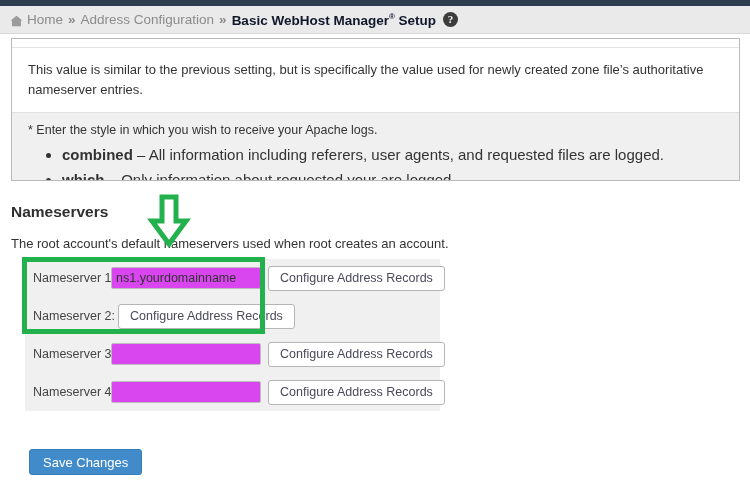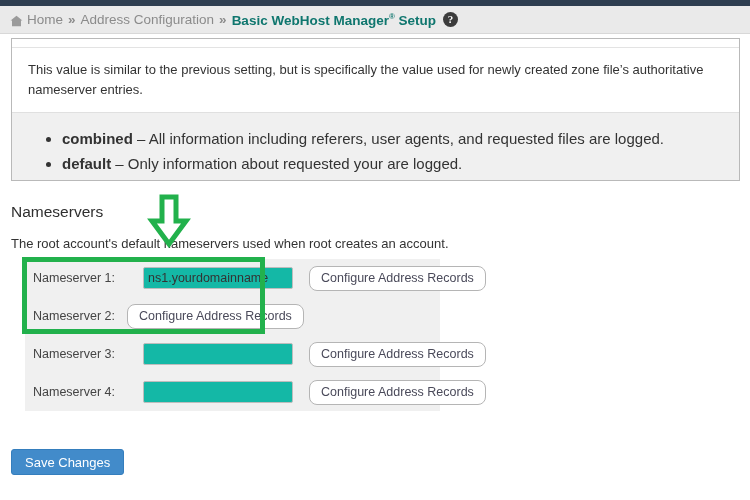--- a/index.html
+++ b/index.html
@@ -48,21 +48,21 @@
     text-decoration: none;
     white-space: nowrap;
   }
   .bc-sep {
     color: #8b8b8b;
     font-size: 13.5px;
     margin: 0 5px;
     font-weight: bold;
   }
   .bc-current {
-    color: #0f766e;
+    color: #0f172a;
     font-size: 13.5px;
     font-weight: bold;
     white-space: nowrap;
   }
   .bc-reg {
     font-size: 8px;
     vertical-align: super;
   }
   .help-icon {
     width: 15px;
@@ -129,21 +129,21 @@
     color: #333;
   }
   .panel-gray li b { font-weight: bold; }
 
   
   .section-title {
     position: absolute;
     left: 11px;
     top: 203px;
     font-size: 15.5px;
-    font-weight: normal;
+    font-weight: bold;
     color: #2f2f2f;
   }
   .section-desc {
     position: absolute;
     left: 11px;
     top: 236px;
     font-size: 13px;
     color: #333;
   }
 
@@ -175,37 +175,36 @@
   .ns-label {
     width: 78px;
     font-size: 12.5px;
     color: #444;
     white-space: nowrap;
   }
   .ns-input {
     width: 150px;
     height: 22px;
     border: 1px solid #bdbdbd;
-    background: #14b8a6;
+    background: #d946ef;
     font-family: "Liberation Sans", sans-serif;
     font-size: 12.5px;
     color: #333;
     padding: 0 4px;
     box-sizing: border-box;
     border-radius: 2px;
     outline: none;
-    margin-left: 32px;
   }
   .cfg-btn {
-    margin-left: 16px;
+    margin-left: 7px;
     height: 25px;
     padding: 0 11px;
     background: #ffffff;
     border: 1px solid #b5b5b5;
-    border-radius: 8px;
+    border-radius: 3px;
     font-family: "Liberation Sans", sans-serif;
     font-size: 12.5px;
     color: #4a4a5a;
     cursor: pointer;
     white-space: nowrap;
   }
 
   
   .green-box {
     position: absolute;
@@ -214,21 +213,21 @@
     width: 243px;
     height: 77px;
     border: 5px solid #22b14c;
     box-sizing: border-box;
     pointer-events: none;
   }
 
   
   .save-btn {
     position: absolute;
-    left: 11px;
+    left: 29px;
     top: 449px;
     height: 26px;
     padding: 0 13px;
     background: #428bca;
     color: #ffffff;
     border: 1px solid #357ebd;
     border-radius: 3px;
     font-family: "Liberation Sans", sans-serif;
     font-size: 13px;
     cursor: pointer;
@@ -252,23 +251,24 @@
   <span class="bc-current"><span>Basic WebHost Manager</span><span class="bc-reg">®</span> <span>Setup</span></span>
   <span class="help-icon">?</span>
 </div>
 
 <div class="info-panel">
   <div class="panel-clipped"></div>
   <div class="panel-white">
     <p>This value is similar to the previous setting, but is specifically the value used for newly created zone file’s authoritative nameserver entries.</p>
   </div>
   <div class="panel-gray">
+    <p class="note">* Enter the style in which you wish to receive your Apache logs.</p>
     <ul>
       <li><b>combined</b> <span>–</span> <span>All information including referers, user agents, and requested files are logged.</span></li>
-      <li><b>default</b> <span>–</span> <span>Only information about requested your are logged.</span></li>
+      <li><b>which</b> <span>–</span> <span>Only information about requested your are logged.</span></li>
     </ul>
   </div>
 </div>
 
 <div class="section-title">Nameservers</div>
 <div class="section-desc">The root account's default nameservers used when root creates an account.</div>
 
 <div class="green-arrow">
   <svg width="44" height="54" viewBox="0 0 44 54">
     <path d="M15 3 L29 3 L29 27 L39 27 L22 50 L5 27 L15 27 Z" fill="#ffffff" stroke="#22b14c" stroke-width="5" stroke-linejoin="miter"></path>

